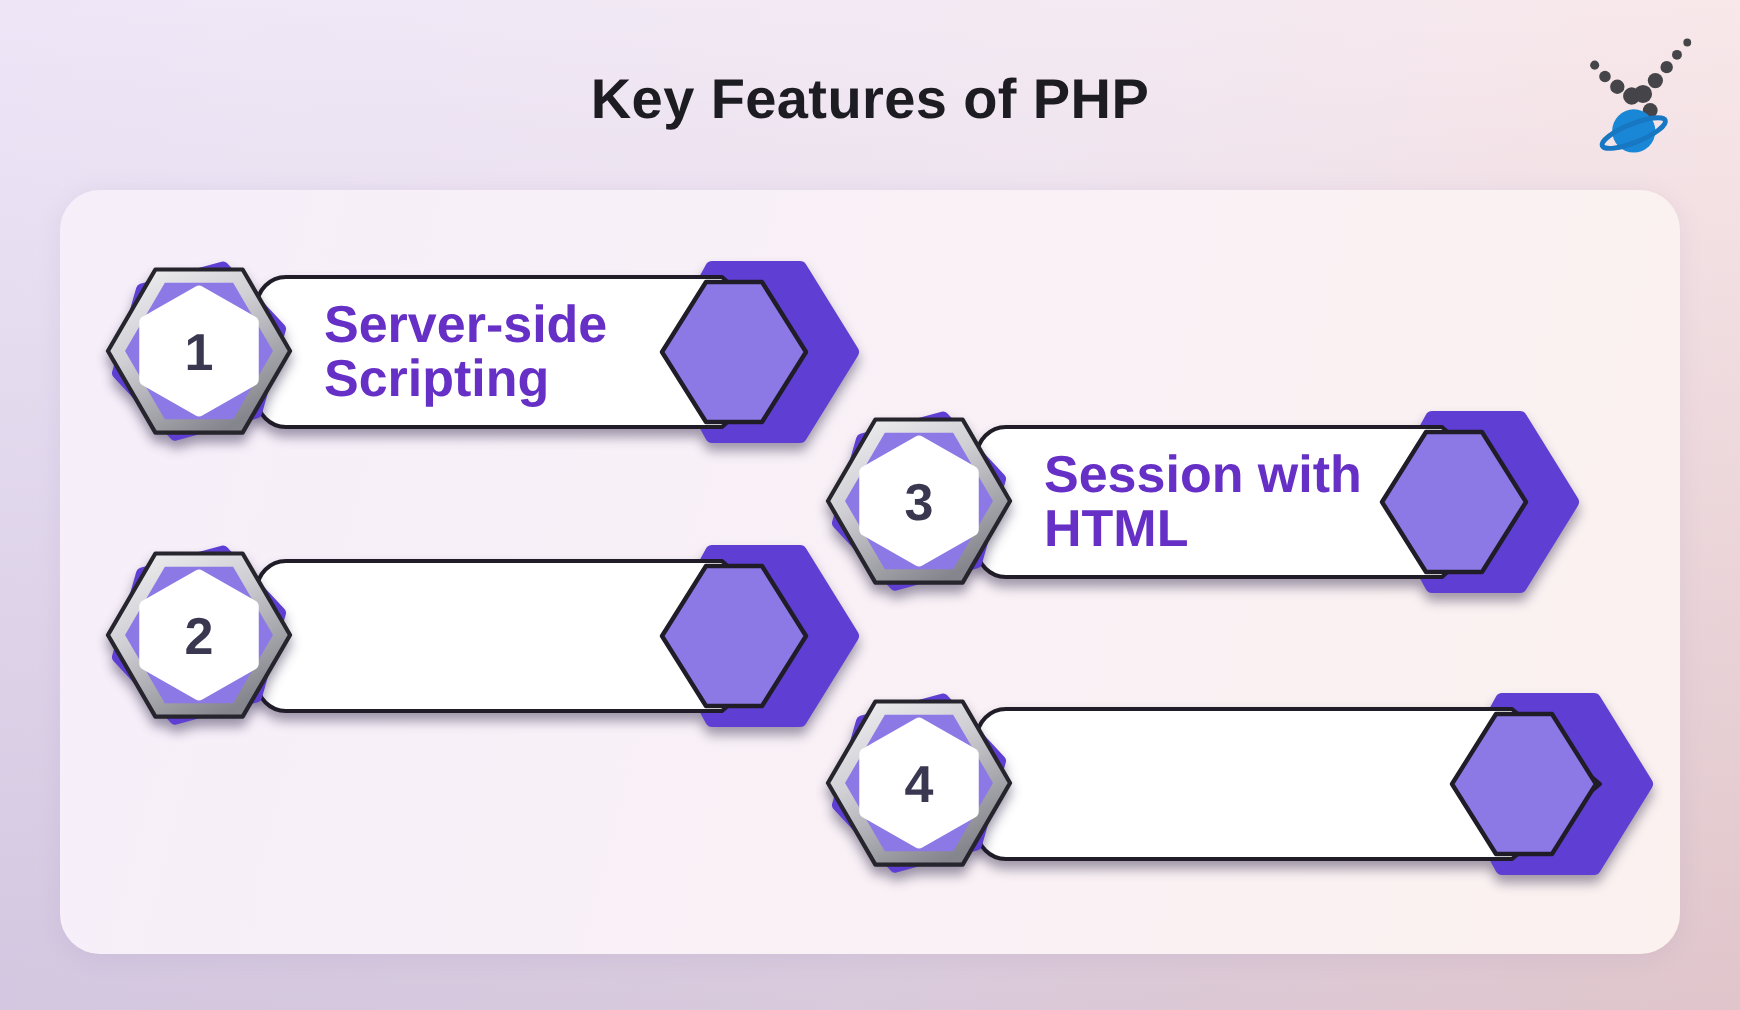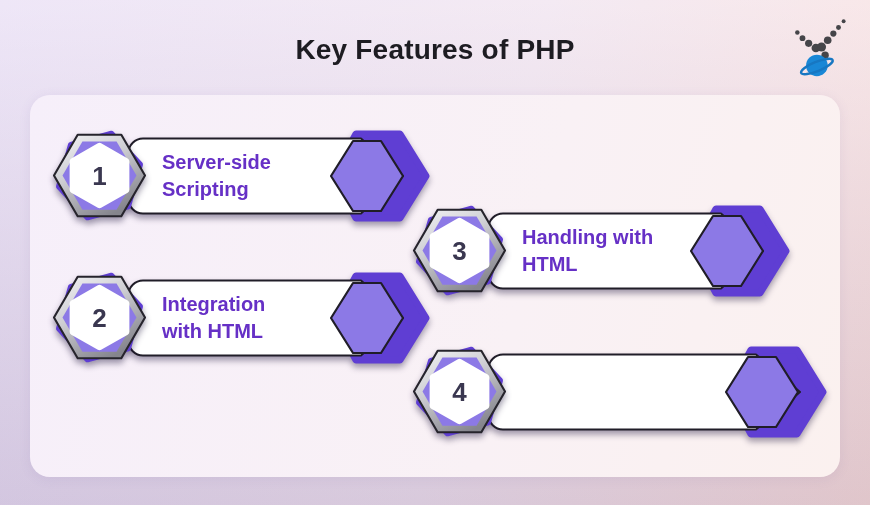--- a/index.html
+++ b/index.html
@@ -31,21 +31,21 @@
     filter:drop-shadow(0 4px 3px rgba(25,15,55,.42));
   }
   .badge svg{width:95px;height:92px;display:block;}
   .num{
     position:absolute;left:0;top:3px;width:95px;height:92px;
     display:flex;align-items:center;justify-content:center;
     font-size:26px;font-weight:700;color:#3a3750;
   }
   .label{
     position:absolute;left:110px;top:22px;width:210px;
-    font-size:20px;line-height:27px;font-weight:700;color:#6630c6;
+    font-size:26px;line-height:27px;font-weight:700;color:#6630c6;
     white-space:pre-line;
   }
   svg{overflow:visible;}
 </style>
 </head>
 <body>
 
 <svg width="0" height="0" style="position:absolute" aria-hidden="true">
   <defs>
     <linearGradient id="metalGrad" x1="0" y1="0" x2="0.6" y2="1">
@@ -95,40 +95,38 @@
   </div>
   <div class="num">1</div>
 </div>
 
 <div class="feature" style="left:52px;top:269px;">
   <svg class="pill-svg" width="302" height="96" viewBox="0 0 302 96">
     <path d="M 205 48 L 228 6 L 272 6 L 298 48 L 272 90 L 228 90 Z" fill="#5f3ed3" stroke="#5f3ed3" stroke-width="7" stroke-linejoin="round"></path>
     <path d="M 15 10.5 L 233 10.5 L 275 48 L 233 85.5 L 15 85.5 A 14.5 14.5 0 0 1 0.5 71 L 0.5 25 A 14.5 14.5 0 0 1 15 10.5 Z" fill="#ffffff" stroke="#201d28" stroke-width="2" stroke-linejoin="round"></path>
     <path d="M 203 48 L 225 13 L 253 13 L 275 48 L 253 83 L 225 83 Z" fill="#8c79e6" stroke="#201d28" stroke-width="2.2" stroke-linejoin="round"></path>
   </svg>
-  <div class="label">Integration
-with HTML</div>
   <div class="badge">
     <svg viewBox="0 0 100 97">
       <polygon points="50,2 88,25 88,71 50,94 12,71 12,25" transform="rotate(16 50 48)" fill="#5f3ed3" stroke="#5f3ed3" stroke-width="6" stroke-linejoin="round"></polygon>
       <polygon points="2,48 27,5 73,5 98,48 73,91 27,91" fill="url(#metalGrad)" stroke="#26242c" stroke-width="2.2" stroke-linejoin="round"></polygon>
       <polygon points="11,48 32,12 68,12 89,48 68,84 32,84" fill="#8c79e6"></polygon>
       <polygon points="50,17 78,33 78,63 50,79 22,63 22,33" fill="#ffffff" stroke="#ffffff" stroke-width="7" stroke-linejoin="round"></polygon>
     </svg>
   </div>
   <div class="num">2</div>
 </div>
 
 <div class="feature" style="left:412px;top:202px;">
   <svg class="pill-svg" width="302" height="96" viewBox="0 0 302 96">
     <path d="M 205 48 L 228 6 L 272 6 L 298 48 L 272 90 L 228 90 Z" fill="#5f3ed3" stroke="#5f3ed3" stroke-width="7" stroke-linejoin="round"></path>
     <path d="M 15 10.5 L 233 10.5 L 275 48 L 233 85.5 L 15 85.5 A 14.5 14.5 0 0 1 0.5 71 L 0.5 25 A 14.5 14.5 0 0 1 15 10.5 Z" fill="#ffffff" stroke="#201d28" stroke-width="2" stroke-linejoin="round"></path>
     <path d="M 203 48 L 225 13 L 253 13 L 275 48 L 253 83 L 225 83 Z" fill="#8c79e6" stroke="#201d28" stroke-width="2.2" stroke-linejoin="round"></path>
   </svg>
-  <div class="label">Handling with
+  <div class="label">Session with
 HTML</div>
   <div class="badge">
     <svg viewBox="0 0 100 97">
       <polygon points="50,2 88,25 88,71 50,94 12,71 12,25" transform="rotate(16 50 48)" fill="#5f3ed3" stroke="#5f3ed3" stroke-width="6" stroke-linejoin="round"></polygon>
       <polygon points="2,48 27,5 73,5 98,48 73,91 27,91" fill="url(#metalGrad)" stroke="#26242c" stroke-width="2.2" stroke-linejoin="round"></polygon>
       <polygon points="11,48 32,12 68,12 89,48 68,84 32,84" fill="#8c79e6"></polygon>
       <polygon points="50,17 78,33 78,63 50,79 22,63 22,33" fill="#ffffff" stroke="#ffffff" stroke-width="7" stroke-linejoin="round"></polygon>
     </svg>
   </div>
   <div class="num">3</div>

